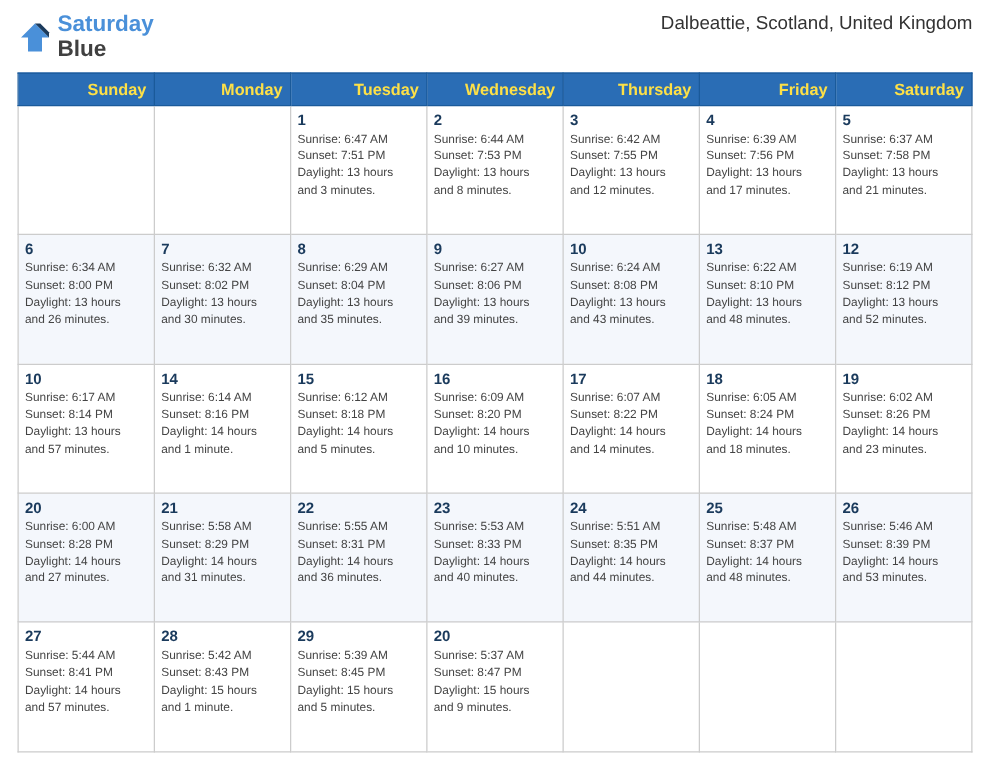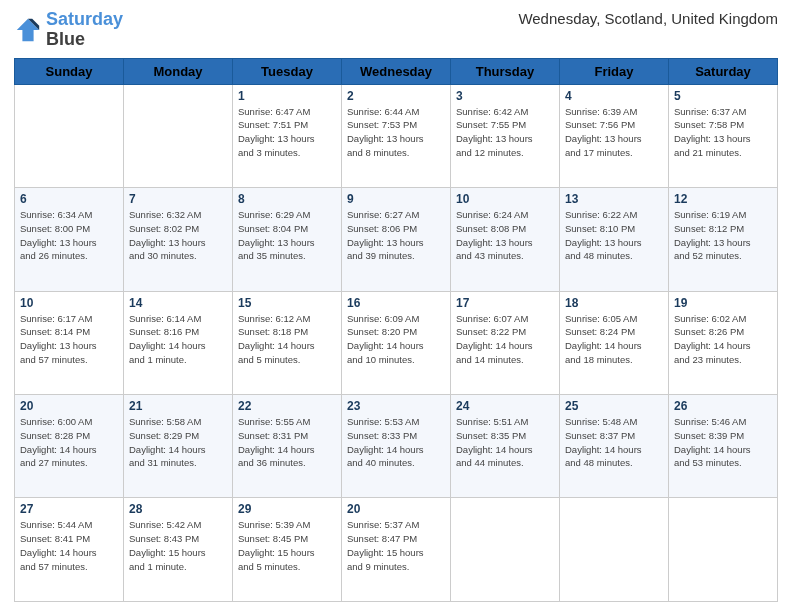--- a/index.html
+++ b/index.html
@@ -56,23 +56,23 @@
     }
     .calendar {
       flex: 1;
       border: 1px solid #ccc;
       border-collapse: collapse;
       width: 100%;
       table-layout: fixed;
     }
     .calendar th {
       background: #2a6db5;
-      color: #000000;
-      text-align: center;
-      padding: 5px 18px;
+      color: #fde047;
+      text-align: right;
+      padding: 5px 6px;
       font-size: 13px;
       border: 1px solid #1a5a9a;
     }
     .calendar td {
       vertical-align: top;
       border: 1px solid #ccc;
       padding: 4px 5px;
       font-size: 9.5px;
       color: #333;
       height: 80px;
@@ -104,21 +104,21 @@
       <svg class="logo-icon" viewBox="0 0 40 40">
         <polygon points="20,4 36,20 28,20 28,36 12,36 12,20 4,20" fill="#4a90d9"></polygon>
         <polygon points="26,4 36,14 36,20 20,4" fill="#1a3a5c"></polygon>
       </svg>
       <div class="logo-text">
         <div><span>Saturday</span></div>
         <div style="color:#404040">Blue</div>
       </div>
     </div>
     <div class="title-block">
-      <div class="subtitle">Wednesday, Scotland, United Kingdom</div>
+      <div class="subtitle">Dalbeattie, Scotland, United Kingdom</div>
     </div>
   </div>
 
   <table class="calendar">
     <thead>
       <tr>
         <th>Sunday</th>
         <th>Monday</th>
         <th>Tuesday</th>
         <th>Wednesday</th>

